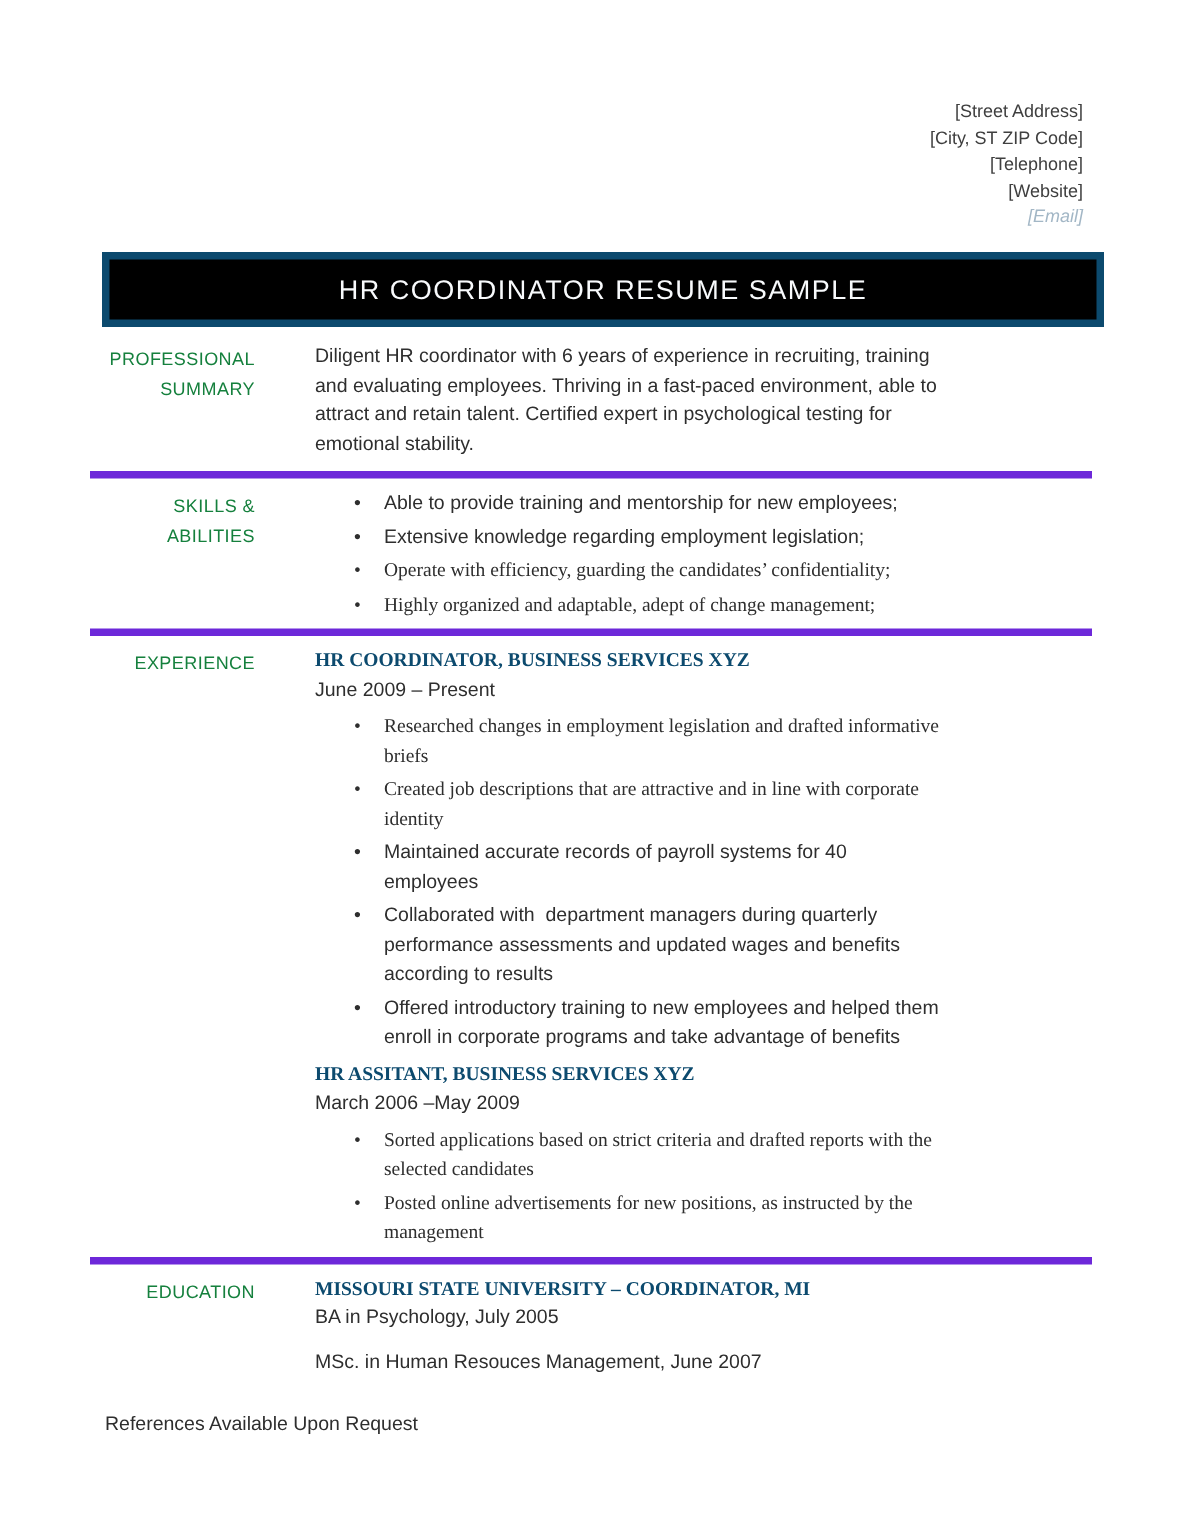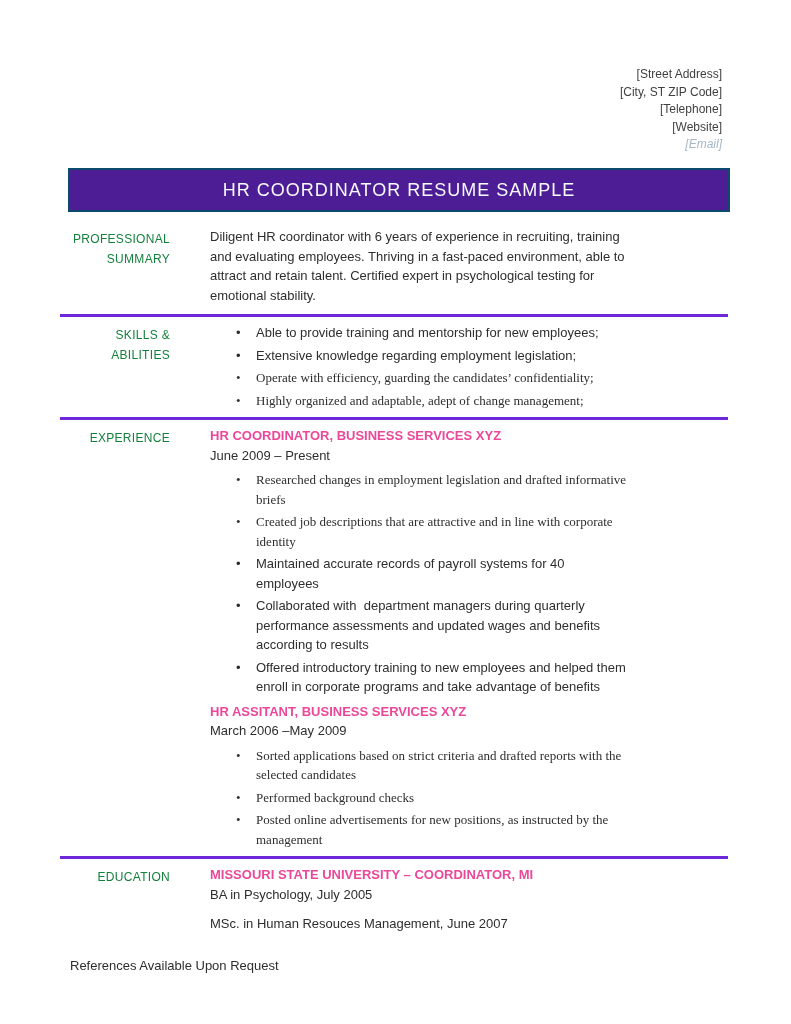--- a/index.html
+++ b/index.html
@@ -11,44 +11,44 @@
   
   .contact {
     position:absolute; top:66px; right:69px; text-align:right;
     font-size:12px; line-height:17.5px; color:#3f3f3f;
   }
   .contact .email { font-style:italic; color:#a3b7c6; }
 
   
   .banner {
     position:absolute; top:168px; left:68px; width:658px; height:40px;
-    background:#4c1d95; border:2px solid #0c4a6e;
+    background:#000000; border:5px solid #0c4a6e;
     display:flex; align-items:center; justify-content:center;
   }
   .banner span { color:#f8fafc; font-size:18px; letter-spacing:1px; }
 
   
   .doc { position:absolute; top:225px; left:60px; width:668px; font-size:13px; }
-  .sec { display:flex; border-top:3px solid #6d28d9; padding:6px 0 4px; }
+  .sec { display:flex; border-top:5px solid #6d28d9; padding:6px 0 4px; }
   .sec.first { border-top:none; padding-top:2px; padding-bottom:9px; }
   .lab {
     flex:none; width:110px; text-align:right; padding-top:2px;
     color:#15803d; font-size:12px; line-height:20px; letter-spacing:0.3px;
   }
   .con { margin-left:40px; width:418px; line-height:19.5px; }
   .con p { margin:0; }
 
   
   .blist { list-style:none; margin:0; padding:0; }
   .blist li { position:relative; padding-left:46px; margin-bottom:3px; }
   .blist li::before { content:"\2022"; position:absolute; left:26px; top:0; color:#2e2e2e; }
   .serif { font-family:"Liberation Serif", serif; }
 
   
-  .jobtitle { font-size:13px; font-weight:700; margin:0 0 2px; color:#ec4899; }
+  .jobtitle { font-size:13px; font-weight:700; margin:0 0 2px; color:#0c4a6e;font-family:Liberation Serif, serif; }
   .jobtitle.second { margin-top:5px; }
   .dates { margin:0 0 5px !important; }
   .degree2 { margin-top:10px !important; }
 
   
   .footer { margin:20px 0 0 10px; font-size:13px; color:#2e2e2e; }
 </style>
 </head>
 <body>
 
@@ -98,21 +98,20 @@
           <li class="serif">Created job descriptions that are attractive and in line with corporate identity</li>
           <li>Maintained accurate records of payroll systems for 40 employees</li>
           <li>Collaborated with&nbsp; department managers during quarterly performance assessments and updated wages and benefits according to results</li>
           <li>Offered introductory training to new employees and helped them enroll in corporate programs and take advantage of benefits</li>
         </ul>
 
         <p class="jobtitle second">HR ASSITANT, BUSINESS SERVICES XYZ</p>
         <p class="dates">March 2006 –May 2009</p>
         <ul class="blist">
           <li class="serif">Sorted applications based on strict criteria and drafted reports with the selected candidates</li>
-          <li class="serif">Performed background checks</li>
           <li class="serif">Posted online advertisements for new positions, as instructed by the management</li>
         </ul>
 
       </div>
     </section>
 
     <section class="sec">
       <div class="lab">EDUCATION</div>
       <div class="con">
         <p class="jobtitle">MISSOURI STATE UNIVERSITY – COORDINATOR, MI</p>

